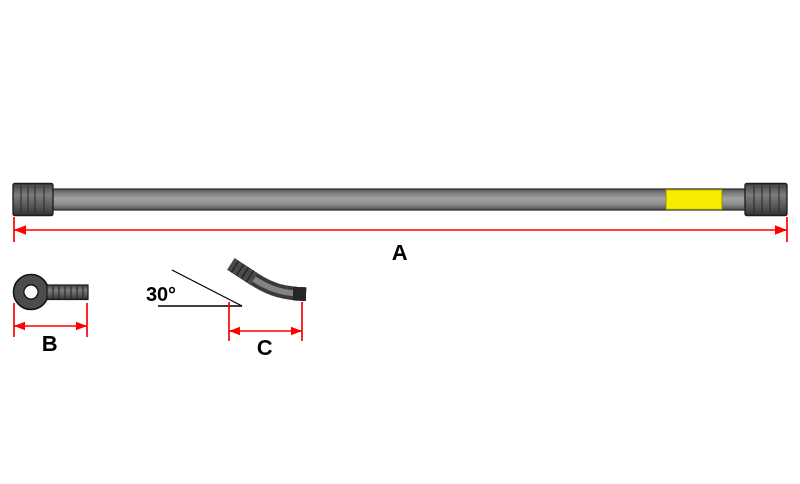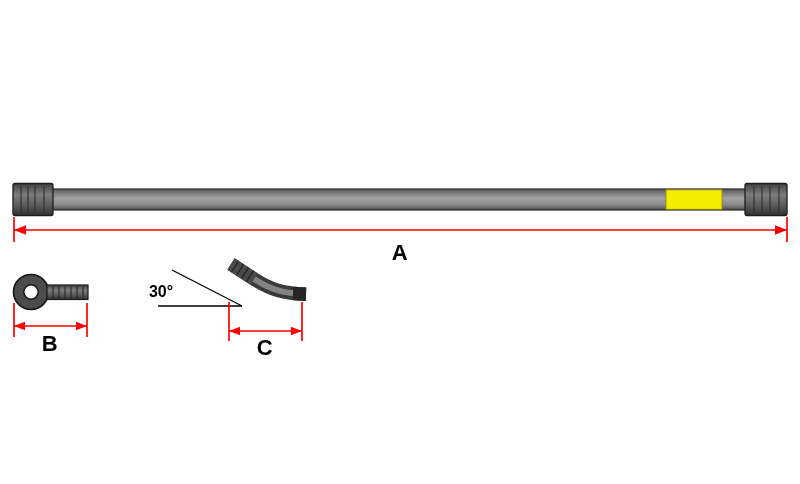--- a/index.html
+++ b/index.html
@@ -14,21 +14,21 @@
   .stage svg { position: absolute; left: 0; top: 0; }
   .lbl {
     position: absolute;
     transform: translateX(-50%);
     font-weight: bold;
     color: #000000;
     white-space: nowrap;
     font-family: "Liberation Sans", sans-serif;
   }
   .lbl-main { font-size: 22px; letter-spacing: 0.5px; }
-  .lbl-angle { font-size: 16px; }
+  .lbl-angle { font-size: 20px; }
 </style>
 </head>
 <body>
 
 <div class="stage">
 
   <svg width="800" height="484" viewBox="0 0 800 484">
     <defs>
       <linearGradient id="hoseGrad" x1="0" y1="0" x2="0" y2="1">
         <stop offset="0" stop-color="#565656"></stop>

